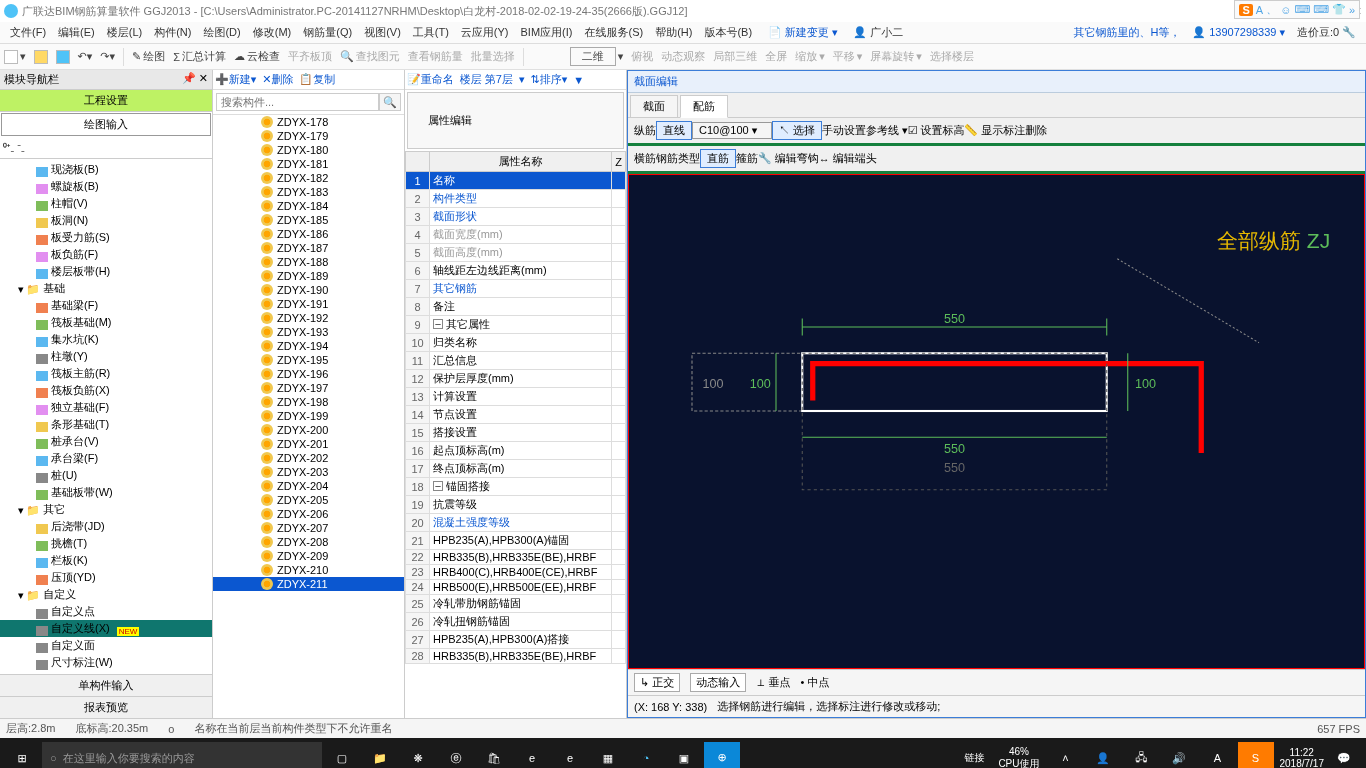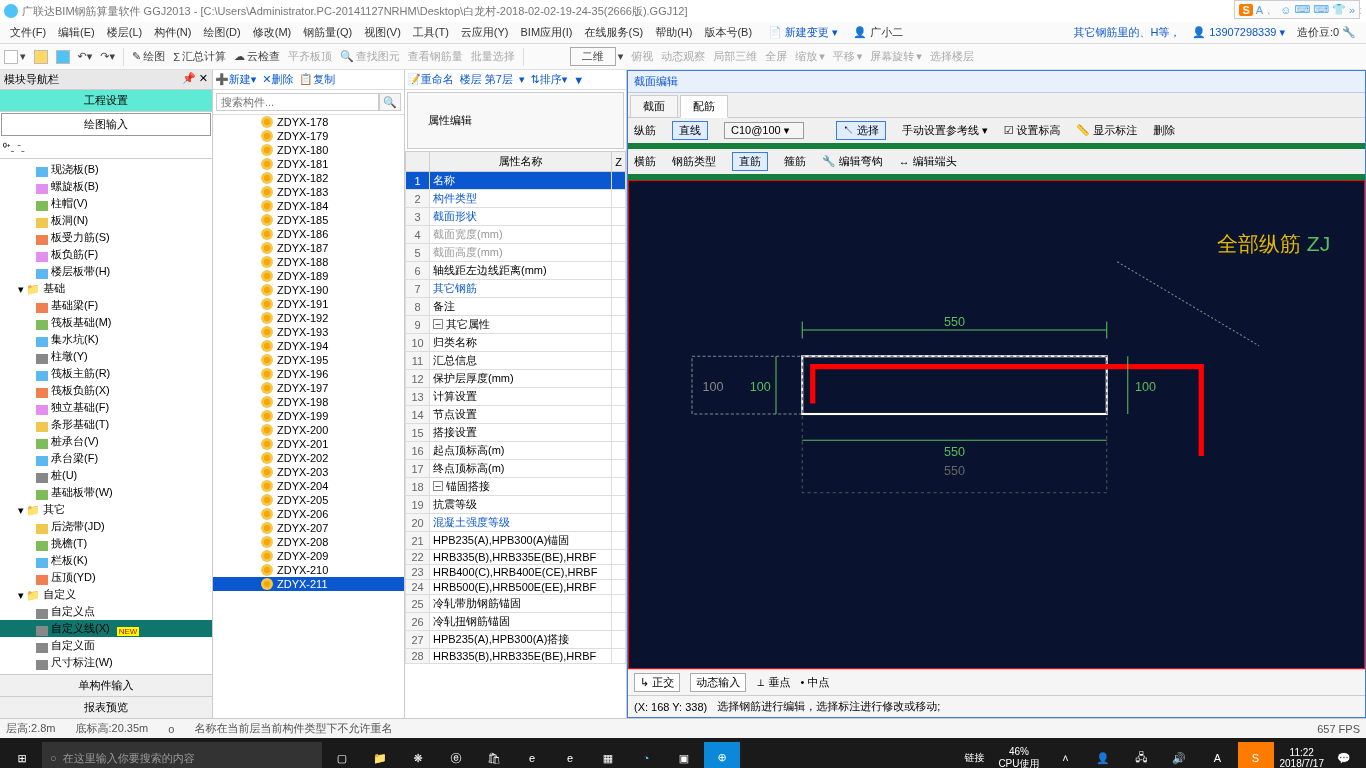--- a/index.html
+++ b/index.html
@@ -15,21 +15,21 @@
 .menubar .spacer{flex:1}
 .menubar .right{color:#0b57d0;margin:0 4px}
 .toolbar{height:26px;display:flex;align-items:center;border-bottom:1px solid #e0e0e0;background:#fafafa;padding:0 4px;gap:8px;color:#444}
 .toolbar .ti{display:flex;align-items:center;gap:2px}
 .toolbar .sep{width:1px;height:18px;background:#ddd}
 .ico12{width:14px;height:14px;display:inline-block;background:#ddd;border:1px solid #bbb}
 .main{display:flex;height:648px}
 .navpanel{width:213px;background:#fff;border-right:1px solid #ccc;display:flex;flex-direction:column}
 .navpanel .hdr{background:#e8e8e8;padding:2px 4px;display:flex;justify-content:space-between;border-bottom:1px solid #ccc}
 .navpanel .tab{text-align:center;padding:3px;border-bottom:1px solid #ccc}
-.navpanel .tab.engset{background:#5eead4}
+.navpanel .tab.engset{background:#bef264}
 .navpanel .tab.draw{background:#fff;border:1px solid #999;margin:1px}
 .navpanel .symb{padding:3px;border-bottom:1px solid #ccc}
 .navtree{flex:1;overflow:auto;padding:2px 0}
 .navtree .nd{padding:1px 0 1px 36px;display:flex;align-items:flex-end;gap:3px;white-space:nowrap}
 .navtree .nd.l1{padding-left:18px;font-weight:normal}
 .navtree .nd.sel{background:#0f766e}
 .navtree .nd .bx{width:12px;height:10px;display:inline-block}
 .navtree .nb1{background:#5bb8f0}.navtree .nb2{background:#e28ff0}.navtree .nb3{background:#7fbd5a}
 .navtree .nb4{background:#f0c850}.navtree .nb5{background:#f08050}.navtree .nb6{background:#888}
 .navpanel .btmtab{text-align:center;padding:3px;border-top:1px solid #ccc;background:#f0f0f0}
@@ -51,21 +51,21 @@
 .propcol td:first-child{width:24px;text-align:center;background:#f5f5f5;color:#666}
 .propcol tr.sel td{background:#0b57d0;color:#fff}
 .propcol td.k{color:#0b57d0}
 .propcol td.g{color:#999}
 .propcol .exp{display:inline-block;width:10px;height:10px;border:1px solid #888;text-align:center;line-height:8px;margin-right:3px;color:#333;background:#fff}
 .rightpane{flex:1;display:flex;flex-direction:column;border:1px solid #3b7dd8}
 .rightpane .rtitle{background:#e8f0fb;padding:3px 6px;color:#0b57d0;border-bottom:1px solid #bcd}
 .rightpane .rtabs{display:flex;background:#f0f0f0;border-bottom:1px solid #ccc}
 .rightpane .rtab{padding:3px 12px;border:1px solid #ccc;background:#f5f5f5;margin:2px 0 -1px 2px}
 .rightpane .rtab.act{background:#fff;border-bottom:1px solid #fff}
-.rightpane .rtool{display:flex;align-items:center;padding:3px 6px;gap:16px;border-bottom:6px solid #15803d}
+.rightpane .rtool{display:flex;align-items:center;padding:3px 6px;gap:0;border-bottom:3px solid #15803d}
 .rightpane .rtool .btn{border:1px solid #999;padding:1px 6px;background:#f5f5f5}
 .rightpane .rtool .btn.act{border:1px solid #3b7dd8;background:#e0edff}
 .canvas{flex:1;background:#09122e;position:relative;border:1px solid red}
 .canvas svg{width:100%;height:100%}
 .rstatus{display:flex;align-items:center;padding:3px 6px;gap:10px;border-top:1px solid #ccc;background:#f5f5f5}
 .rstatus .btn{border:1px solid #aaa;padding:1px 5px;background:#fff}
 .statusbar{height:20px;background:#f5f5f5;border-top:1px solid #ccc;display:flex;align-items:center;padding:0 6px;gap:20px;color:#555}
 .statusbar .r{margin-left:auto}
 .taskbar{height:40px;background:#1a1a1a;display:flex;align-items:center;color:#fff;padding:0 4px;gap:2px}
 .taskbar .win{width:36px;height:32px;display:flex;align-items:center;justify-content:center}

